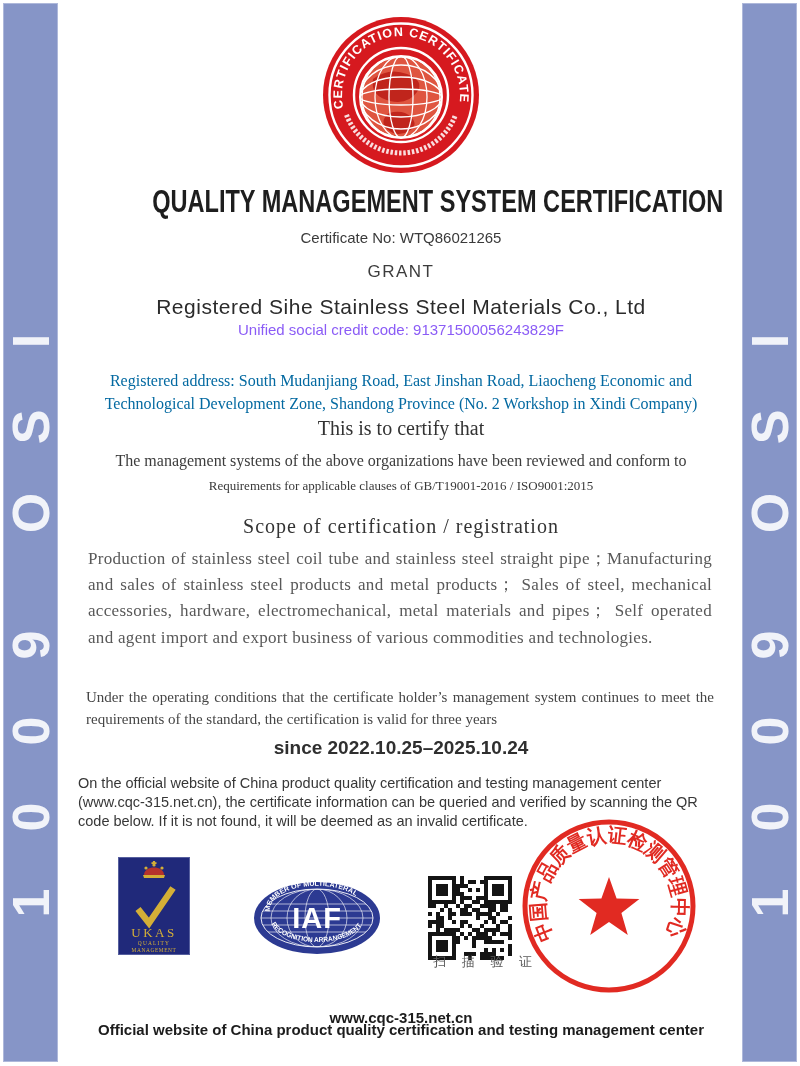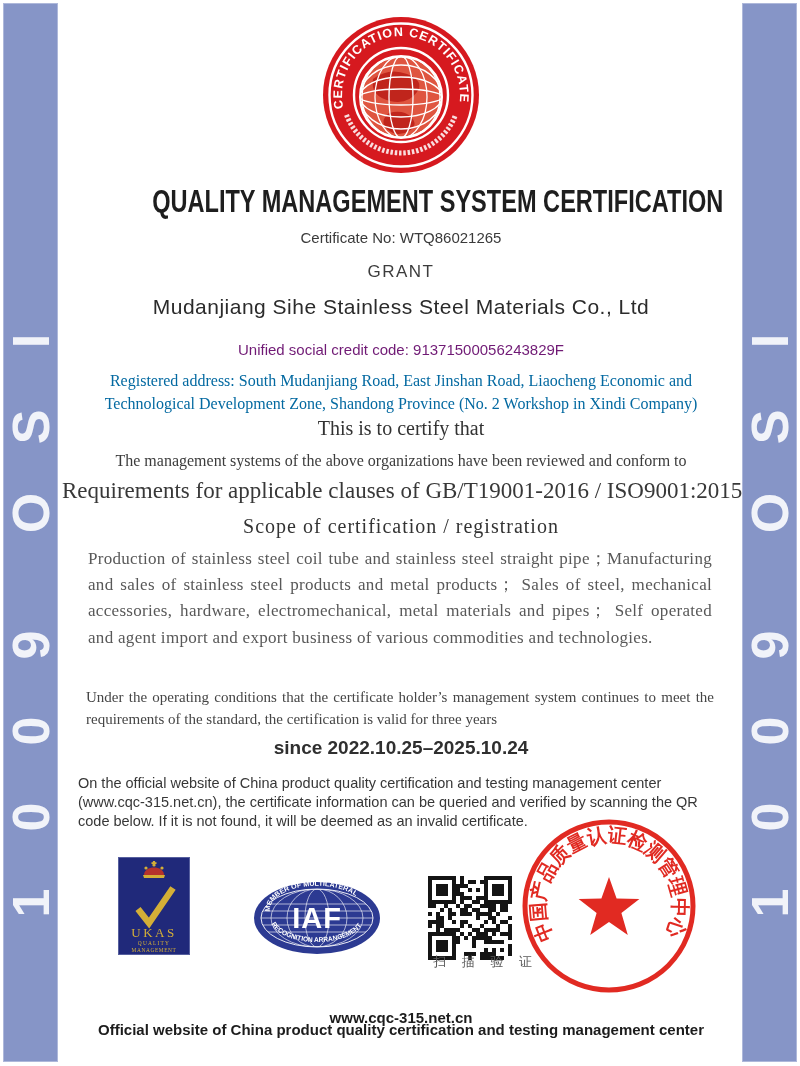--- a/index.html
+++ b/index.html
@@ -16,26 +16,26 @@
   .vspace{height:46px;}
   
   .content{position:absolute;left:62px;top:0;width:678px;height:1066px;}
   .abs{position:absolute;left:0;right:0;text-align:center;}
   .emblem{position:absolute;left:50%;top:17px;transform:translateX(-50%);}
   .title{top:184px;font-weight:bold;font-size:31px;color:#1e1e1e;white-space:nowrap;}
   .title span{display:inline-block;transform:scaleX(0.76);transform-origin:center;}
   .cert-no{top:229px;font-size:15px;color:#3a3a3a;}
   .grant{top:262px;font-size:17px;letter-spacing:1.5px;color:#3c3c3c;}
   .company{top:295px;font-size:21px;letter-spacing:0.5px;color:#2b2b2b;}
-  .credit{top:341px;font-size:15px;color:#701a75;}
+  .credit{top:321px;font-size:15px;color:#8b5cf6;}
   .serif{font-family:"Liberation Serif",serif;}
   .reg-addr{top:369px;padding:0 26px;font-size:16px;line-height:1.45;color:#0369a1;}
   .certify{top:417px;font-size:20px;color:#333;}
   .conform1{top:452px;font-size:16px;color:#3c3c3c;white-space:nowrap;}
-  .conform2{top:478px;font-size:23px;color:#383838;white-space:nowrap;}
+  .conform2{top:478px;font-size:13px;color:#383838;white-space:nowrap;}
   .scope-head{top:515px;font-size:20px;letter-spacing:1px;color:#333;}
   .scope-para{top:546px;left:26px;right:28px;text-align:justify;font-size:17px;
               line-height:1.54;color:#585858;letter-spacing:0.3px;}
   .validity{top:687px;left:24px;right:26px;text-align:justify;font-size:15px;
             line-height:1.45;color:#454545;}
   .since{top:737px;font-weight:bold;font-size:19px;color:#2f2f2f;}
   .website{top:774px;left:16px;right:18px;text-align:left;font-size:14.5px;
            line-height:1.3;color:#373737;}
   .logo{position:absolute;}
   .ukas{left:56px;top:857px;}
@@ -112,21 +112,21 @@
           <textPath href="#arcTop" startOffset="0" textLength="206" lengthAdjust="spacingAndGlyphs">CERTIFICATION CERTIFICATE</textPath>
         </text>
 
         <path d="M 23.5 97.8 A 58 58 0 0 0 132.5 97.8" fill="none" stroke="#ffffff" stroke-width="5" stroke-dasharray="2.5 1.8" opacity="0.85"></path>
       </svg>
     </div>
 
     <div class="abs title"><span>QUALITY MANAGEMENT SYSTEM CERTIFICATION</span></div>
     <div class="abs cert-no">Certificate No: WTQ86021265</div>
     <div class="abs grant">GRANT</div>
-    <div class="abs company">Mudanjiang Sihe Stainless Steel Materials Co., Ltd</div>
+    <div class="abs company">Registered Sihe Stainless Steel Materials Co., Ltd</div>
     <div class="abs credit">Unified social credit code: 91371500056243829F</div>
     <div class="abs reg-addr serif">Registered address: South Mudanjiang Road, East Jinshan Road, Liaocheng Economic and Technological Development Zone, Shandong Province (No. 2 Workshop in Xindi Company)</div>
     <div class="abs certify serif">This is to certify that</div>
     <div class="abs conform1 serif">The management systems of the above organizations have been reviewed and conform to</div>
     <div class="abs conform2 serif">Requirements for applicable clauses of GB/T19001-2016 / ISO9001:2015</div>
     <div class="abs scope-head serif">Scope of certification / registration</div>
     <div class="abs scope-para serif">Production of stainless steel coil tube and stainless steel straight pipe；Manufacturing and sales of stainless steel products and metal products； Sales of steel, mechanical accessories, hardware, electromechanical, metal materials and pipes； Self operated and agent import and export business of various commodities and technologies.</div>
     <div class="abs validity serif">Under the operating conditions that the certificate holder’s management system continues to meet the requirements of the standard, the certification is valid for three years</div>
     <div class="abs since">since 2022.10.25–2025.10.24</div>
     <div class="abs website">On the official website of China product quality certification and testing management center (www.cqc-315.net.cn), the certificate information can be queried and verified by scanning the QR code below. If it is not found, it will be deemed as an invalid certificate.</div>

